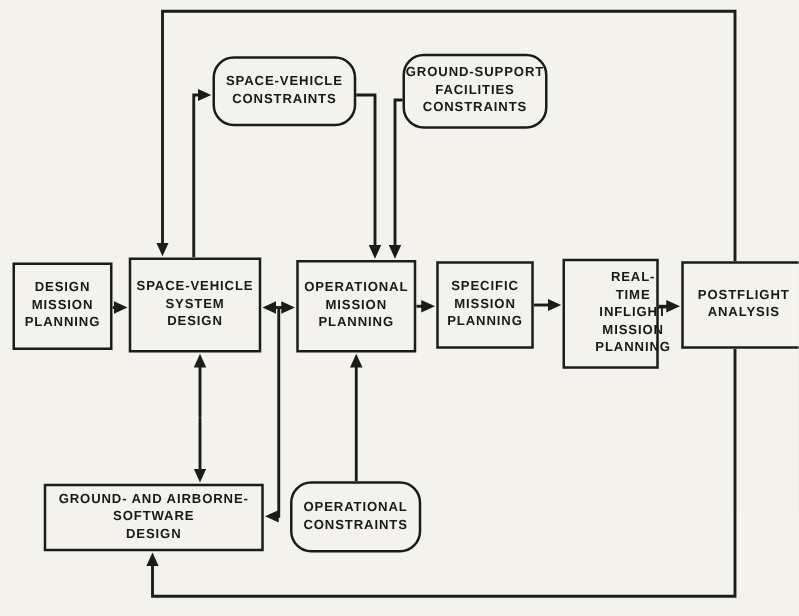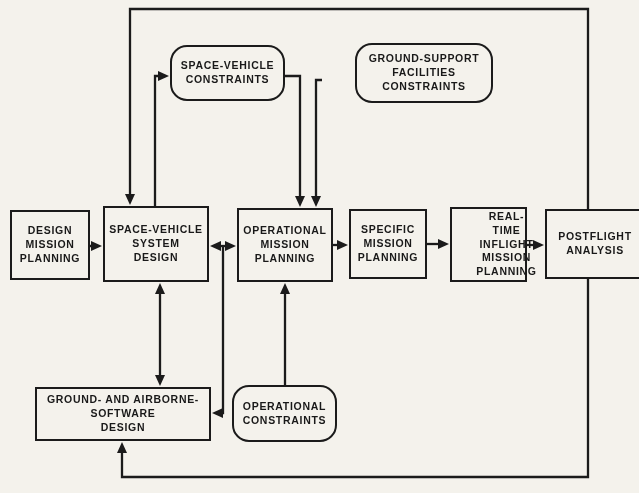--- a/index.html
+++ b/index.html
@@ -38,25 +38,25 @@
     font-weight: bold;
     letter-spacing: 0.7px;
     line-height: 1.32;
     color: #191919;
   }
   
   .b-dmp  { left: 10px;  top: 210px; width: 80px;  height: 70px; }
   .b-svsd { left: 103px; top: 206px; width: 106px; height: 76px; }
   .b-omp  { left: 237px; top: 208px; width: 96px;  height: 74px; }
   .b-smp  { left: 349px; top: 209px; width: 78px;  height: 70px; }
-  .b-rti  { left: 450px; top: 207px; width: 77px;  height: 75px; padding-left: 36px; }
+  .b-rti  { left: 450px; top: 207px; width: 77px;  height: 88px; padding-left: 36px; }
   .b-pfa  { left: 545px; top: 209px; width: 100px;  height: 70px; }
   
   .b-svc  { left: 170px; top: 45px;  width: 115px; height: 56px; }
-  .b-gsfc { left: 322px; top: 43px;  width: 138px; height: 60px; margin-left: 33px; }
+  .b-gsfc { left: 322px; top: 43px;  width: 116px; height: 60px; }
   .b-oc   { left: 232px; top: 385px; width: 105px; height: 57px; border-radius: 15px; }
   
   .b-gasd { left: 35px;  top: 387px; width: 176px; height: 54px; align-items: center; }
 </style>
 </head>
 <body>
 
 <div class="canvas">
 
   <svg class="wires" viewBox="0 0 639 493" xmlns="http://www.w3.org/2000/svg">

